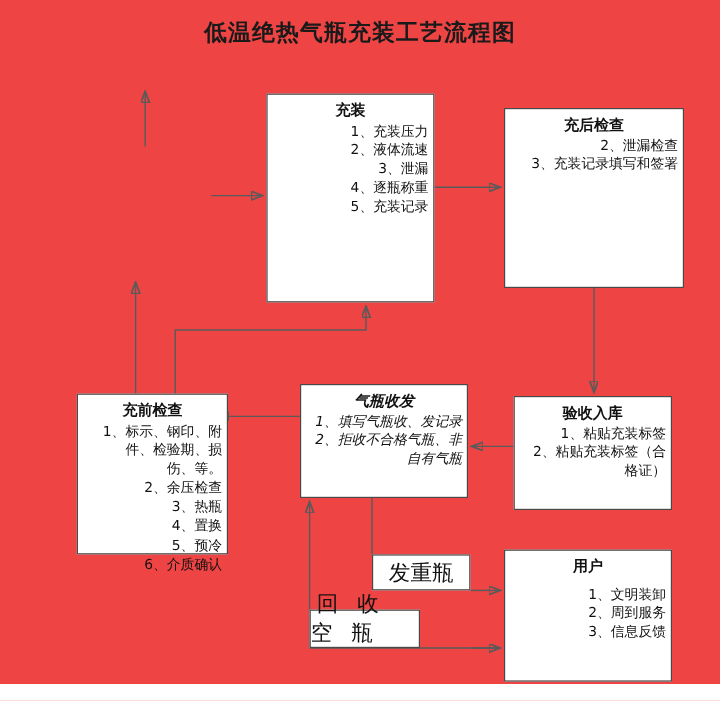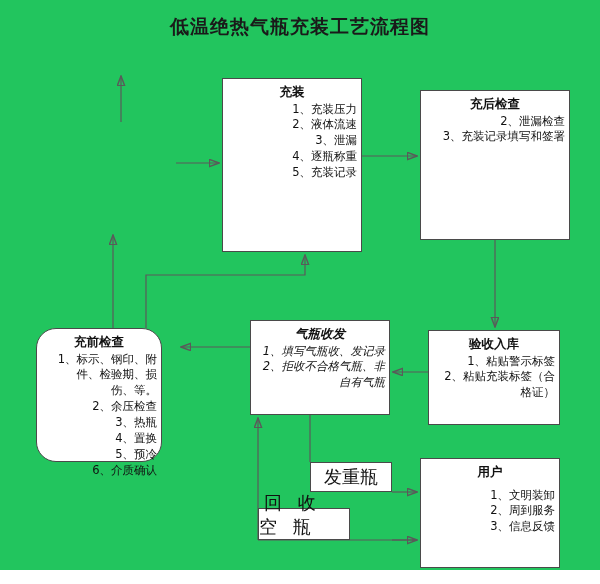--- a/index.html
+++ b/index.html
@@ -5,21 +5,21 @@
 <style>
   html, body {
     margin: 0;
     padding: 0;
     background: #ffffff;
   }
   #canvas {
     position: relative;
     width: 600px;
     height: 570px;
-    background: #22c55e;
+    background: #ef4444;
     font-family: "DejaVu Sans", "Liberation Sans", sans-serif;
     overflow: hidden;
   }
   #title {
     position: absolute;
     left: 0;
     top: 14px;
     width: 600px;
     text-align: center;
     font-size: 19px;
@@ -136,21 +136,21 @@
   </div>
 
   <div class="node" style="left:420px; top:90px; width:150px; height:150px;">
     <span class="ttl">充后检查</span>
     <ol>
       <li><span class="num">2、</span><span>泄漏检查</span></li>
       <li><span class="num">3、</span><span>充装记录填写和签署</span></li>
     </ol>
   </div>
 
-  <div class="node" style="left:36px; top:328px; width:126px; height:134px;border-radius:20px;">
+  <div class="node" style="left:64px; top:328px; width:126px; height:134px;">
     <span class="ttl">充前检查</span>
     <ol>
       <li><span class="num">1、</span><span>标示、钢印、附件、检验期、损伤、等。</span></li>
       <li><span class="num">2、</span><span>余压检查</span></li>
       <li><span class="num">3、</span><span>热瓶</span></li>
       <li><span class="num">4、</span><span>置换</span></li>
       <li><span class="num">5、</span><span>预冷</span></li>
       <li><span class="num">6、</span><span>介质确认</span></li>
     </ol>
   </div>
@@ -159,21 +159,21 @@
     <span class="ttl">气瓶收发</span>
     <ol>
       <li><span class="num">1、</span><span>填写气瓶收、发记录</span></li>
       <li><span class="num">2、</span><span>拒收不合格气瓶、非自有气瓶</span></li>
     </ol>
   </div>
 
   <div class="node" style="left:428px; top:330px; width:132px; height:95px;">
     <span class="ttl">验收入库</span>
     <ol>
-      <li><span class="num">1、</span><span>粘贴警示标签</span></li>
+      <li><span class="num">1、</span><span>粘贴充装标签</span></li>
       <li><span class="num">2、</span><span>粘贴充装标签（合格证）</span></li>
     </ol>
   </div>
 
   <div class="node" style="left:420px; top:458px; width:140px; height:110px;">
     <span class="ttl">用户</span>
     <ol style="margin-top:8px;">
       <li><span class="num">1、</span><span>文明装卸</span></li>
       <li><span class="num">2、</span><span>周到服务</span></li>
       <li><span class="num">3、</span><span>信息反馈</span></li>

